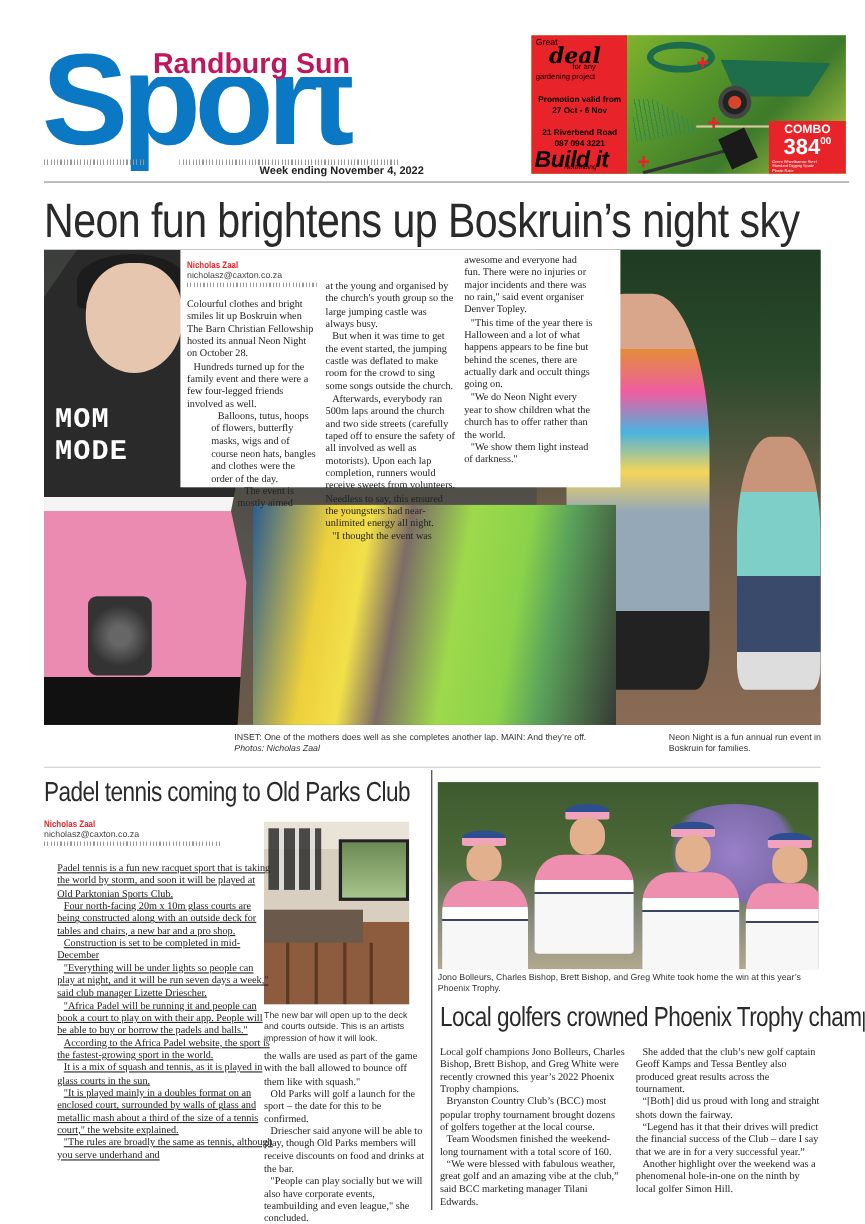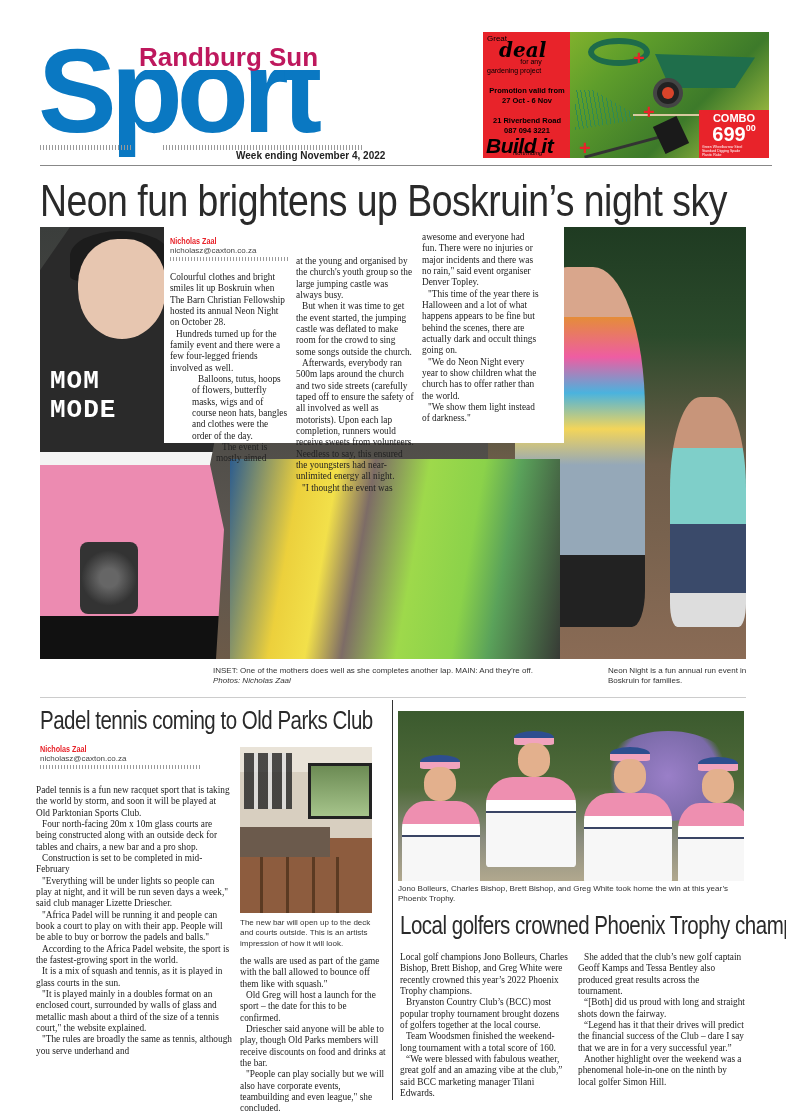--- a/index.html
+++ b/index.html
@@ -119,21 +119,21 @@
   <div class="abs ad-wheel"></div>
   <div class="abs ad-rake"></div>
   <div class="abs ad-rake-handle"></div>
   <div class="abs ad-shovel-handle"></div>
   <div class="abs ad-shovel"></div>
   <div class="abs ad-plus" style="left:150px;top:16px;">+</div>
   <div class="abs ad-plus" style="left:160px;top:70px;">+</div>
   <div class="abs ad-plus" style="left:96px;top:106px;">+</div>
   <div class="abs ad-combo">
     <div class="ad-combo-label">COMBO</div>
-    <div class="ad-combo-price"><span>699</span><sup>00</sup></div>
+    <div class="ad-combo-price"><span>384</span><sup>00</sup></div>
     <div class="ad-combo-list">
       <div>Green Wheelbarrow Steel</div>
       <div>Standard Digging Spade</div>
       <div>Plastic Rake</div>
       <div>Hose Pipe with Fittings</div>
     </div>
   </div>
 </div>
 
 <div class="abs mast-rule"></div>
@@ -192,34 +192,34 @@
   <div class="abs frames"></div>
   <div class="abs window"></div>
   <div class="abs bar"></div>
   <div class="abs stool" style="left:20px;"></div>
   <div class="abs stool" style="left:46px;"></div>
   <div class="abs stool" style="left:72px;"></div>
   <div class="abs stool" style="left:96px;"></div>
 </div>
 <div class="abs caption" style="left:240px;top:918px;width:136px;">The new bar will open up to the deck and courts outside. This is an artists impression of how it will look.</div>
 
-<div class="abs body" style="left:36px;top:785px;width:196px;">
+<div class="abs body" style="left:52px;top:785px;width:196px;text-decoration:underline;">
   <p class="first">Padel tennis is a fun new racquet sport that is taking the world by storm, and soon it will be played at Old Parktonian Sports Club.</p>
   <p>Four north-facing 20m x 10m glass courts are being constructed along with an outside deck for tables and chairs, a new bar and a pro shop.</p>
-  <p>Construction is set to be completed in mid-February</p>
+  <p>Construction is set to be completed in mid-December</p>
   <p>"Everything will be under lights so people can play at night, and it will be run seven days a week," said club manager Lizette Driescher.</p>
   <p>"Africa Padel will be running it and people can book a court to play on with their app. People will be able to buy or borrow the padels and balls."</p>
   <p>According to the Africa Padel website, the sport is the fastest-growing sport in the world.</p>
   <p>It is a mix of squash and tennis, as it is played in glass courts in the sun.</p>
   <p>"It is played mainly in a doubles format on an enclosed court, surrounded by walls of glass and metallic mash about a third of the size of a tennis court," the website explained.</p>
   <p>"The rules are broadly the same as tennis, although you serve underhand and</p>
 </div>
 <div class="abs body" style="left:240px;top:956px;width:146px;">
   <p class="first">the walls are used as part of the game with the ball allowed to bounce off them like with squash."</p>
-  <p>Old Greg will host a launch for the sport – the date for this to be confirmed.</p>
+  <p>Old Parks will golf a launch for the sport – the date for this to be confirmed.</p>
   <p>Driescher said anyone will be able to play, though Old Parks members will receive discounts on food and drinks at the bar.</p>
   <p>"People can play socially but we will also have corporate events, teambuilding and even league," she concluded.</p>
 </div>
 
 <div class="abs vrule"></div>
 
 <div class="abs photo-golf">
   <div class="abs jacaranda"></div>
   <div class="golfer" style="left:4px;top:44px;width:80px;">
       <div class="cap"></div>

